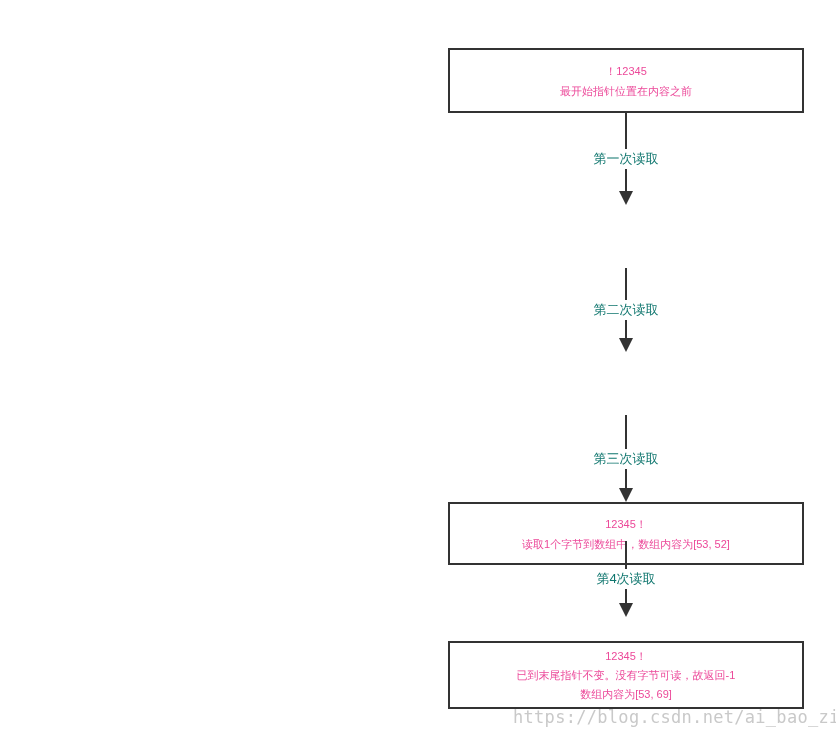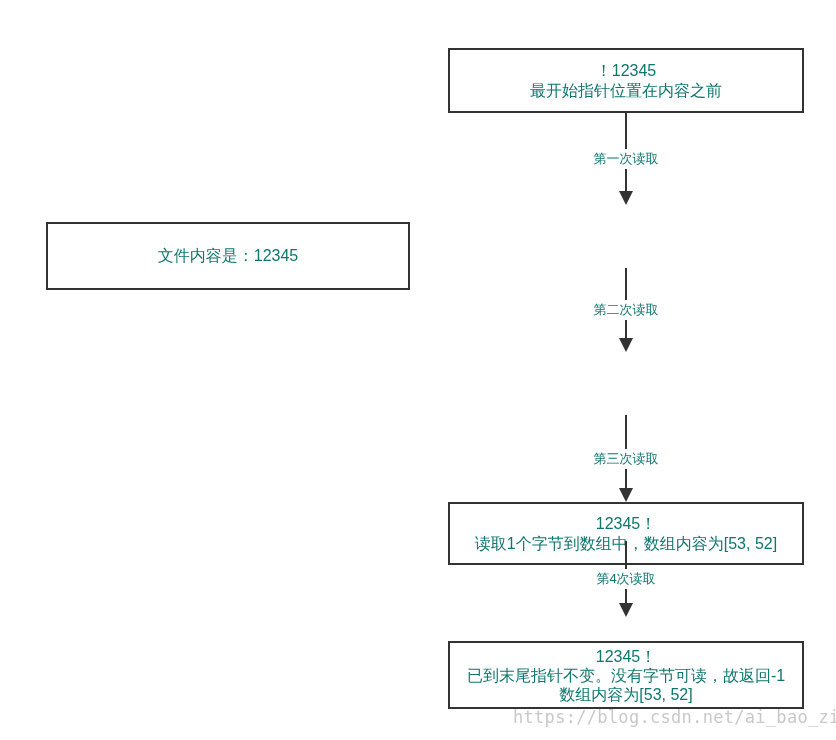--- a/index.html
+++ b/index.html
@@ -21,23 +21,23 @@
     border: 2px solid #333333;
     background: #ffffff;
     box-sizing: border-box;
     display: flex;
     flex-direction: column;
     justify-content: center;
     align-items: center;
     text-align: center;
   }
   .box .line {
-    font-size: 16px;
+    font-size: 11px;
     line-height: 20px;
-    color: #0f766e;
+    color: #ec4899;
     white-space: nowrap;
   }
   .file-box   { left: 46px;  top: 222px; width: 364px; height: 68px; }
   .step-box   { left: 448px; width: 356px; }
   .step-0 { top: 48px;  height: 65px; }
   .step-1 { top: 205px; height: 63px; }
   .step-2 { top: 352px; height: 63px; }
   .step-3 { top: 502px; height: 63px; }
   .step-4 { top: 641px; height: 68px; }
   .step-4 .line { line-height: 19px; }
@@ -98,23 +98,20 @@
     letter-spacing: 0.3px;
     color: #c9c9c9;
     white-space: nowrap;
   }
 </style>
 </head>
 <body>
 
 <div class="canvas">
 
-  <div class="box file-box">
-    <div class="line">文件内容是：12345</div>
-  </div>
 
   <div class="box step-box step-0">
     <div class="line">！12345</div>
     <div class="line">最开始指针位置在内容之前</div>
   </div>
 
   <div class="arrow arrow-0">
     <div class="vline"></div>
     <div class="arrow-label">
       <span>第一次读取</span>
@@ -149,18 +146,18 @@
     <div class="vline"></div>
     <div class="arrow-label">
       <span>第4次读取</span>
     </div>
     <div class="arrowhead"></div>
   </div>
 
   <div class="box step-box step-4">
     <div class="line">12345！</div>
     <div class="line">已到末尾指针不变。没有字节可读，故返回-1</div>
-    <div class="line">数组内容为[53, 52]</div>
+    <div class="line">数组内容为[53, 69]</div>
   </div>
 
   <div class="watermark">https://blog.csdn.net/ai_bao_zi</div>
 
 </div>
 
 </body></html>

